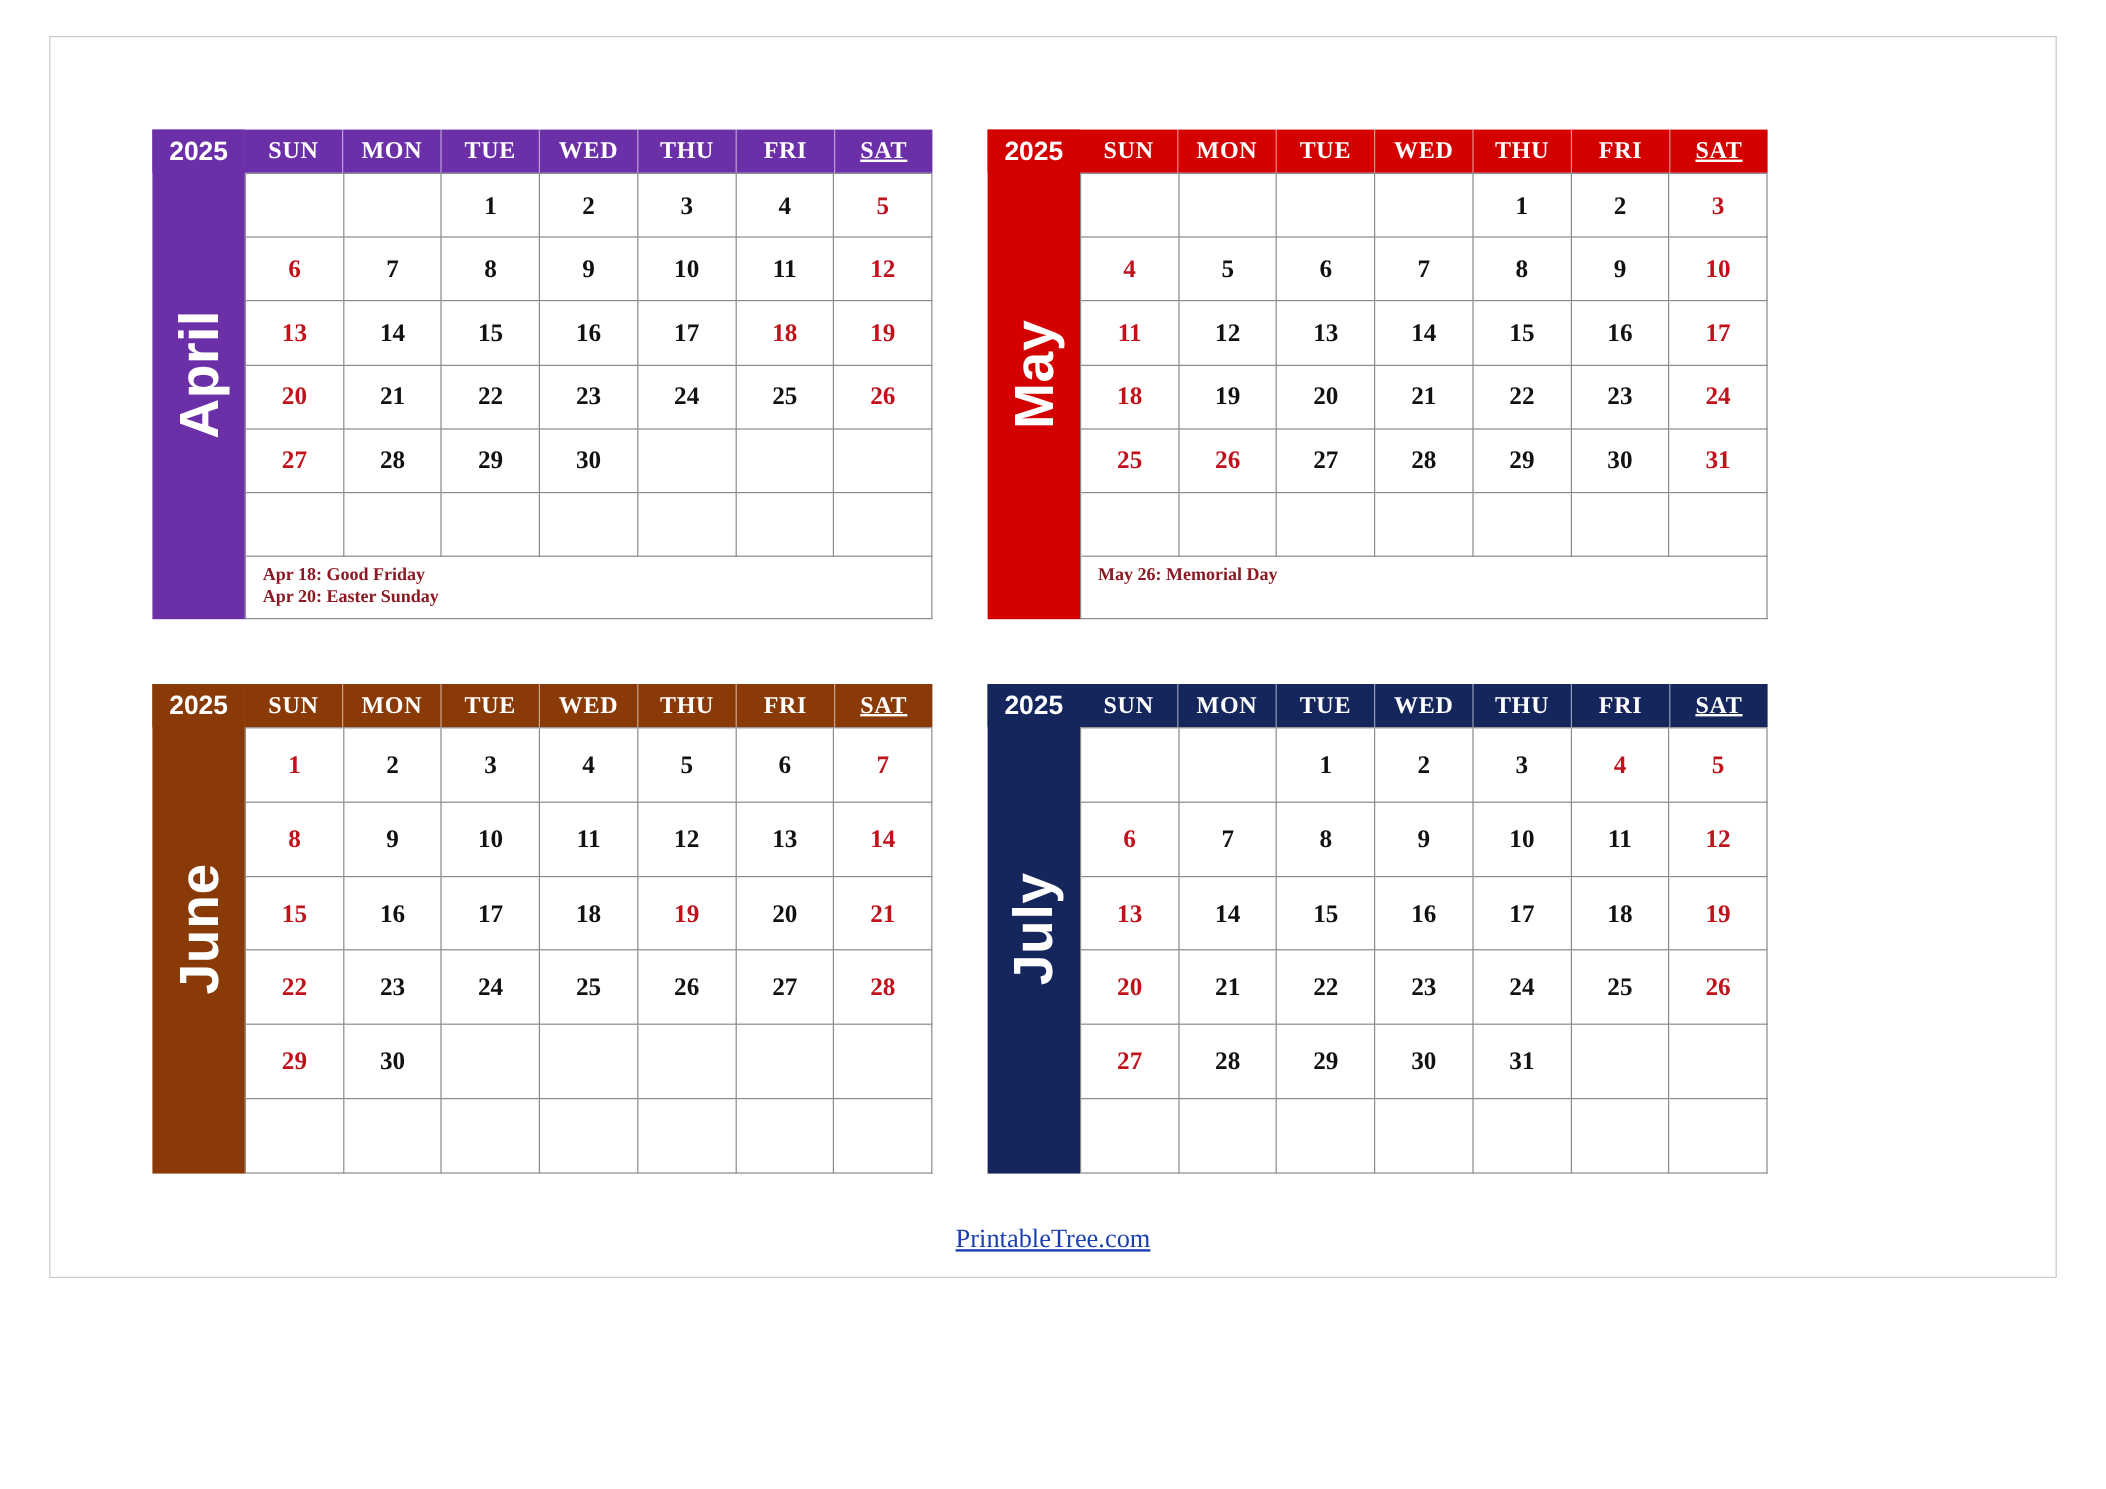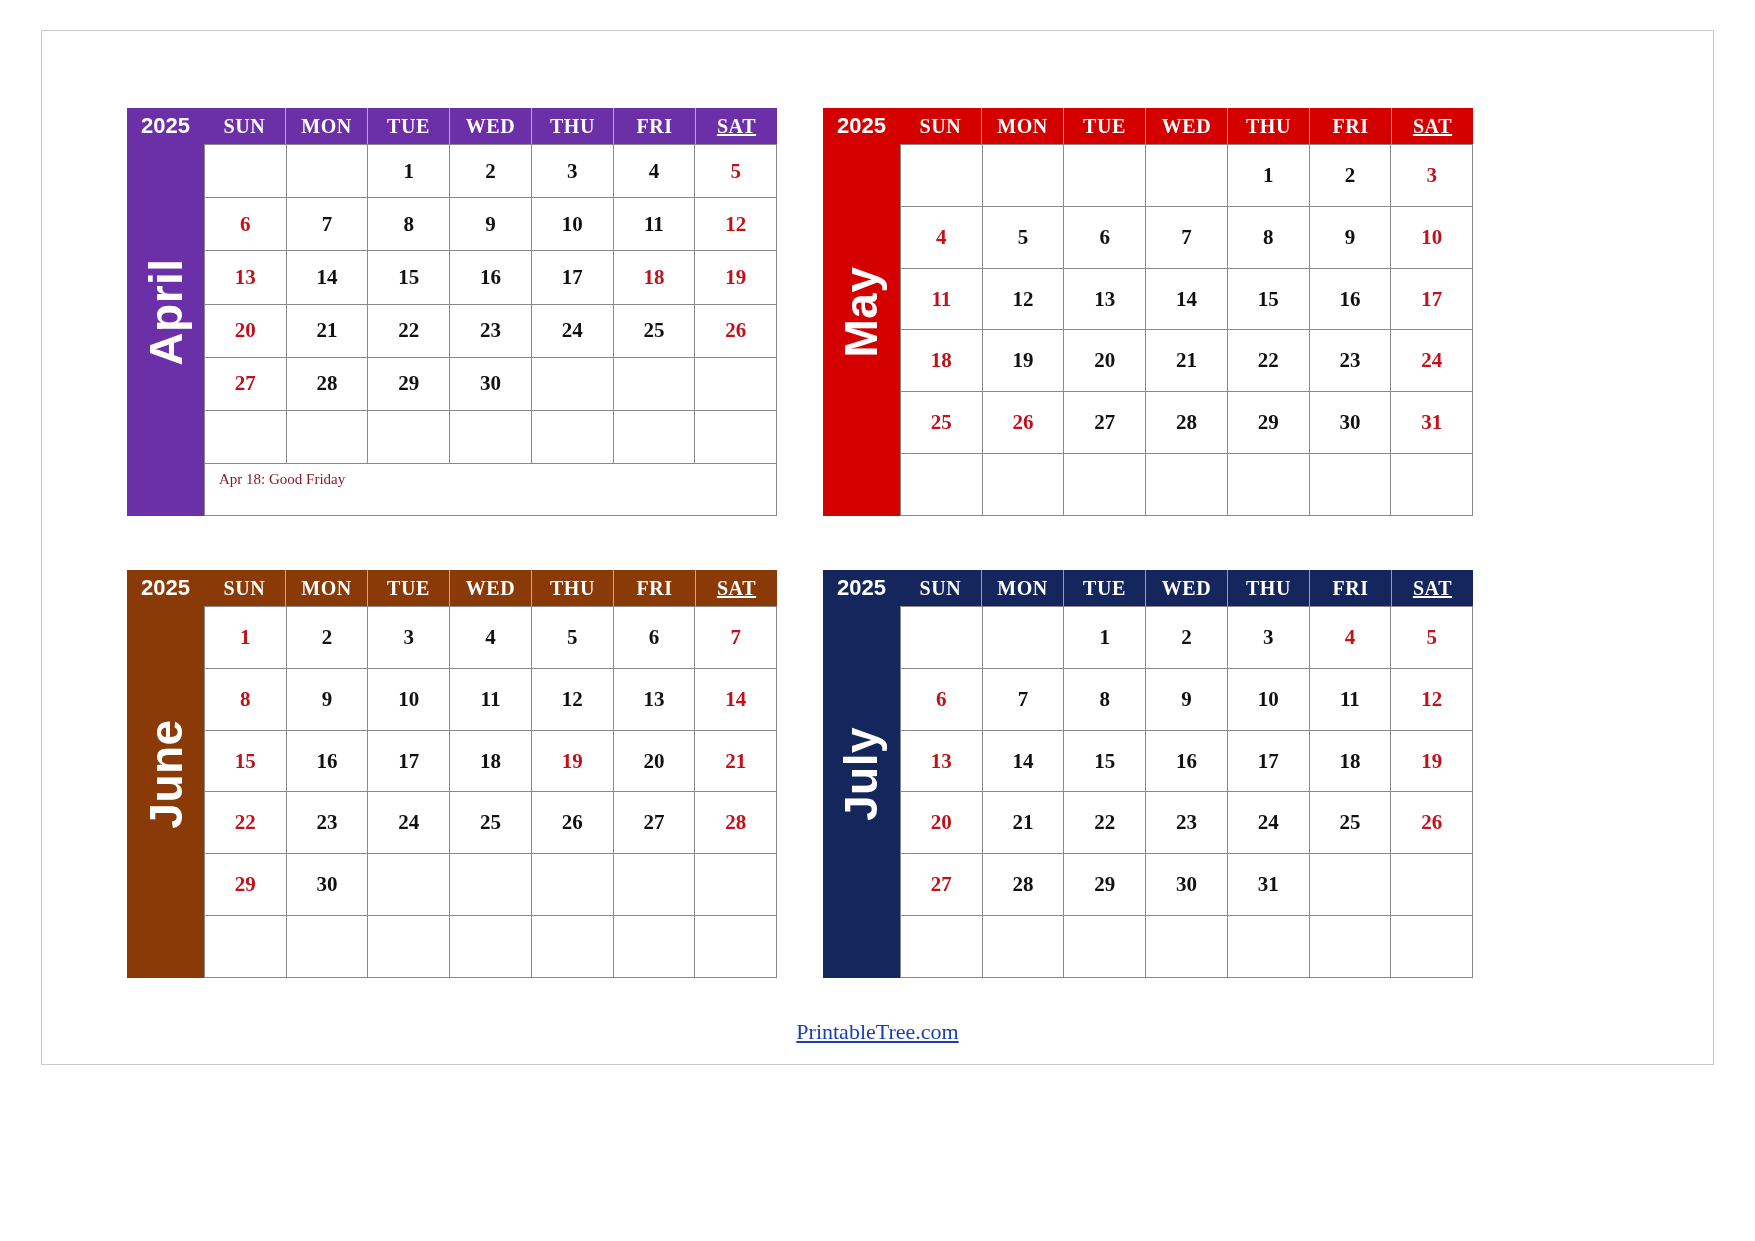--- a/index.html
+++ b/index.html
@@ -129,21 +129,21 @@
     border-left: 1px solid #8a8a8a;
     border-right: 1px solid #8a8a8a;
     border-bottom: 1px solid #8a8a8a;
     box-sizing: border-box;
     padding: 6px 0 6px 14px;
     min-height: 52px;
   }
   .note-line {
     font-family: "Liberation Serif", serif;
     font-size: 15px;
-    font-weight: normal;
+    font-weight: bold;
     color: #8b1a24;
     line-height: 1.25;
   }
 
   .footer {
     position: absolute;
     left: 0;
     top: 1019px;
     width: 1755px;
     text-align: center;
@@ -227,20 +227,21 @@
             <div class="day-cell empty"></div>
             <div class="day-cell empty"></div>
             <div class="day-cell empty"></div>
             <div class="day-cell empty"></div>
             <div class="day-cell empty"></div>
             <div class="day-cell empty"></div>
           </div>
         </div>
         <div class="notes">
           <div class="note-line">Apr 18: Good Friday</div>
+          <div class="note-line">Apr 20: Easter Sunday</div>
         </div>
       </div>
     </div>
     <div class="cal cal-may">
       <div class="month-band" style="background: rgb(212, 0, 0);">
         <div class="month-name">May</div>
       </div>
       <div class="hdr-year" style="background: rgb(212, 0, 0);">2025</div>
       <div class="cal-body">
         <div class="hdr-row" style="background: rgb(212, 0, 0);">
@@ -301,20 +302,23 @@
           <div class="week-row">
             <div class="day-cell empty"></div>
             <div class="day-cell empty"></div>
             <div class="day-cell empty"></div>
             <div class="day-cell empty"></div>
             <div class="day-cell empty"></div>
             <div class="day-cell empty"></div>
             <div class="day-cell empty"></div>
           </div>
         </div>
+        <div class="notes">
+          <div class="note-line">May 26: Memorial Day</div>
+        </div>
       </div>
     </div>
     <div class="cal cal-june">
       <div class="month-band" style="background: rgb(138, 58, 6);">
         <div class="month-name">June</div>
       </div>
       <div class="hdr-year" style="background: rgb(138, 58, 6);">2025</div>
       <div class="cal-body">
         <div class="hdr-row" style="background: rgb(138, 58, 6);">
           <div class="hdr-cell">SUN</div>

